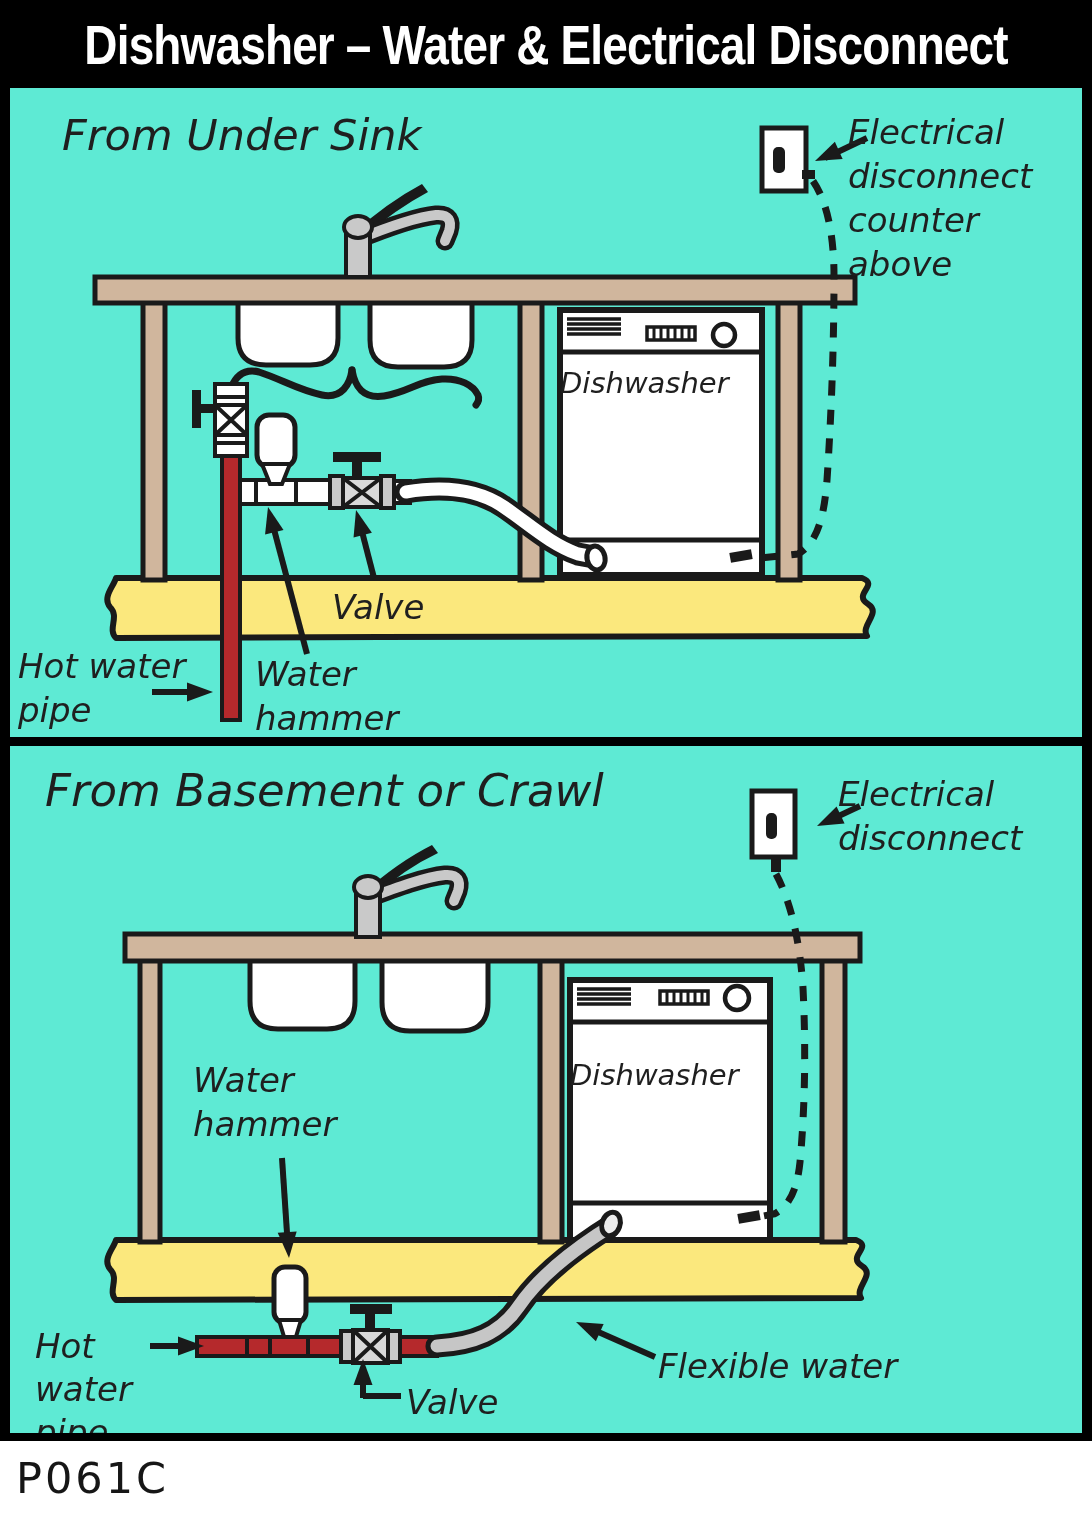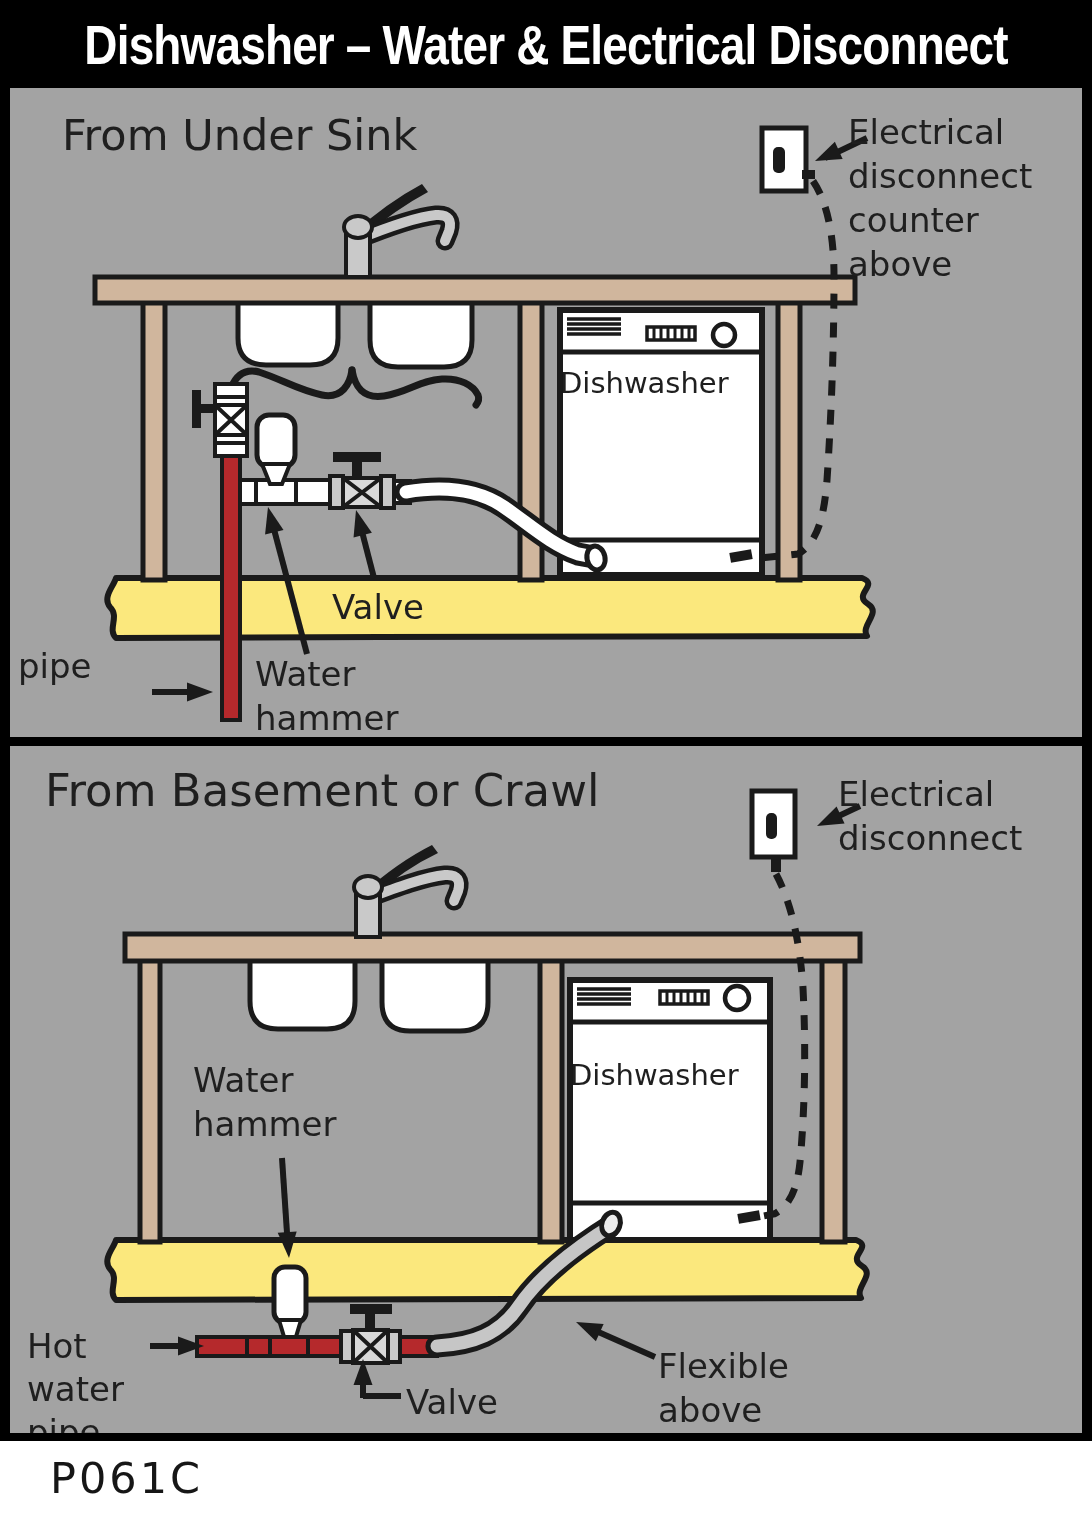--- a/index.html
+++ b/index.html
@@ -5,44 +5,44 @@
   html,body { margin:0; padding:0; background:#ffffff; }
   body { width:1092px; height:1519px; position:relative; font-family:"DejaVu Sans",sans-serif; }
   .poster { position:absolute; inset:0;padding-left:7px; }
 
   .titlebar { position:absolute; left:0; top:0; width:1092px; height:88px; background:#000000;
               display:flex; align-items:center; justify-content:center; overflow:hidden; }
   .title-text { color:#ffffff; font-weight:bold; font-size:56px; letter-spacing:-1px;
                 white-space:nowrap; transform:scaleX(0.82); font-family:"Liberation Sans",sans-serif; }
 
   .panels { position:absolute; left:0; top:88px; width:1092px; height:1353px; background:#000000; }
-  .panel { position:absolute; left:10px; width:1072px; background:#a3a3a3; overflow:hidden; }
+  .panel { position:absolute; left:10px; width:1072px; background:#5eead4; overflow:hidden;font-style:italic; }
   .panel-top { top:0; height:649px; }
   .panel-bottom { top:658px; height:687px; }
   .panel svg { position:absolute; left:0; top:0; display:block; }
 
   .label { position:absolute; color:#1f1f1f; font-size:34px; line-height:44px; text-align:left; }
   .p1-heading { left:52px; top:22px; font-size:43px; line-height:50px; text-align:left; }
   .p1-elec { left:838px; top:22px; width:222px; }
   .p1-dw-text { left:550px; top:278px; width:202px; font-size:29px; line-height:34px; }
   .p1-valve { left:322px; top:497px; width:150px; }
   .p1-hotwater { left:8px; top:556px; width:182px; }
   .p1-hammer { left:245px; top:564px; width:240px; }
   .p1-copy { right:10px; top:614px; font-size:29px; text-align:right; }
 
   .p2-heading { left:35px; top:18px; font-size:45px; line-height:54px; text-align:left; }
   .p2-elec { left:828px; top:26px; width:232px; }
   .p2-hammer { left:183px; top:312px; width:235px; }
   .p2-dw-text { left:560px; top:312px; width:200px; font-size:29px; line-height:34px; }
-  .p2-hotwater { left:17px; top:579px; width:145px; line-height:43px; }
+  .p2-hotwater { left:25px; top:579px; width:145px; line-height:43px; }
   .p2-valve { left:396px; top:634px; width:160px; text-align:left; }
   .p2-flex { left:648px; top:598px; width:240px; text-align:left; }
 
   .footer { position:absolute; left:0; top:1441px; width:1092px; height:78px; background:#ffffff; }
-  .footer-code { position:absolute; left:16px; top:12px; font-size:43px; letter-spacing:3px; color:#161616;margin-left:34px; }
+  .footer-code { position:absolute; left:16px; top:12px; font-size:43px; letter-spacing:3px; color:#161616; }
 </style>
 </head>
 <body>
 
 <div class="poster">
 
   <header class="titlebar">
     <span class="title-text">Dishwasher – Water &amp; Electrical Disconnect</span>
   </header>
 
@@ -162,20 +162,21 @@
       <div class="label p1-heading">From Under Sink</div>
       <div class="label p1-elec">
         <div>Electrical</div>
         <div>disconnect</div>
         <div>counter</div>
         <div>above</div>
       </div>
       <div class="label p1-dw-text">Dishwasher</div>
       <div class="label p1-valve">Valve</div>
       <div class="label p1-hotwater">
+        <div>Hot water</div>
         <div>pipe</div>
       </div>
       <div class="label p1-hammer">
         <div>Water hammer</div>
 
       </div>
     </section>
 
     <section class="panel panel-bottom">
       <svg width="1072" height="687" viewBox="0 0 1072 687">
@@ -283,20 +284,20 @@
       <div class="label p2-hammer">
         <div>Water hammer</div>
       </div>
       <div class="label p2-dw-text">Dishwasher</div>
       <div class="label p2-hotwater">
         <div>Hot</div>
         <div>water</div>
         <div>pipe</div>
       </div>
       <div class="label p2-valve">Valve</div>
-      <div class="label p2-flex">Flexible above</div>
+      <div class="label p2-flex">Flexible water</div>
     </section>
   </div>
 
   <footer class="footer">
     <span class="footer-code">P061C</span>
   </footer>
 </div>
 
 </body></html>

